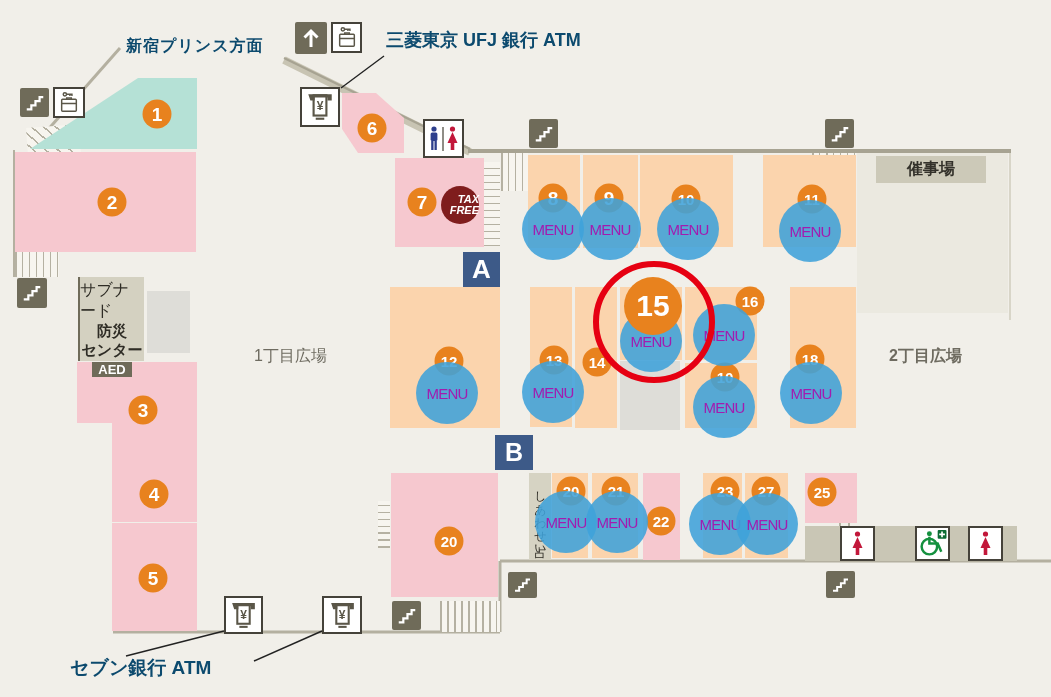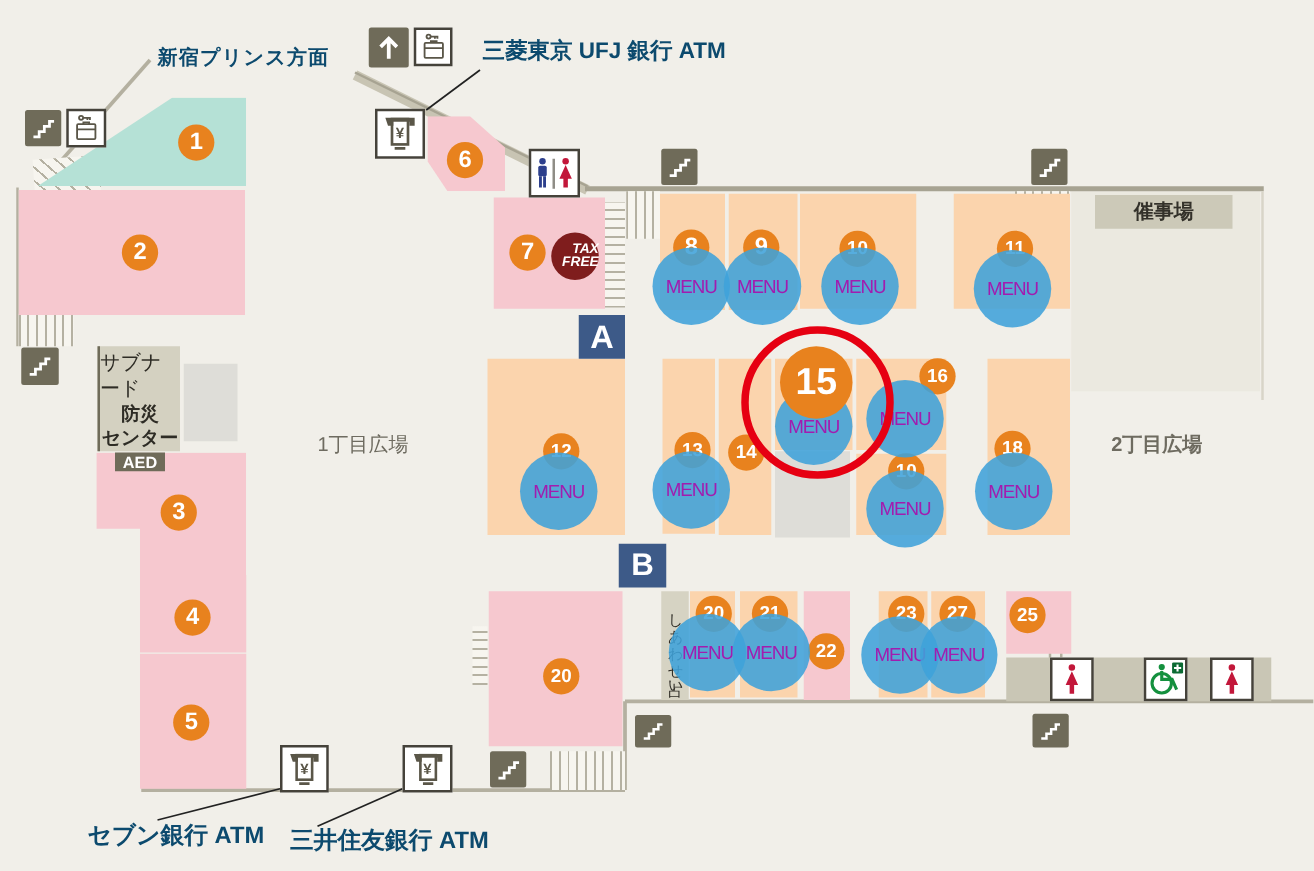--- a/index.html
+++ b/index.html
@@ -110,21 +110,20 @@
 
   <svg id="leaders" class="layer" width="1051" height="697" viewBox="0 0 1051 697">
     <line x1="384" y1="56" x2="341" y2="88" stroke="#222" stroke-width="1.4"></line>
     <line x1="126" y1="656" x2="224" y2="631" stroke="#222" stroke-width="1.4"></line>
     <line x1="254" y1="661" x2="322" y2="631" stroke="#222" stroke-width="1.4"></line>
   </svg>
 
   <div class="lbl" style="left:126px;top:36px;font-size:16px;font-weight:600;letter-spacing:1px;">新宿プリンス方面</div>
   <div class="lbl" style="left:70px;top:655px;font-size:19px;font-weight:700;">セブン銀行 ATM</div>
   <div class="lbl" style="left:386px;top:28px;font-size:18px;font-weight:600;">三菱東京 UFJ 銀行 ATM</div>
-  <div class="lbl" style="left:232px;top:659px;font-size:19px;font-weight:700;">三井住友銀行 ATM</div>
   <div class="lbl" style="left:254px;top:346px;font-size:16px;color:#6e6b60;">1丁目広場</div>
   <div class="lbl" style="left:889px;top:346px;font-size:16px;color:#6e6b60;font-weight:bold;">2丁目広場</div>
   <div class="event">催事場</div>
   <div class="fortune">しあわせ占い</div>
 
   <div class="bousai">
     <div style="font-size:16px;margin-top:3px;">サブナード</div>
     <div style="font-size:15px;font-weight:600;">防災</div>
     <div style="font-size:15px;font-weight:600;">センター</div>
     <div class="aed">AED</div>

